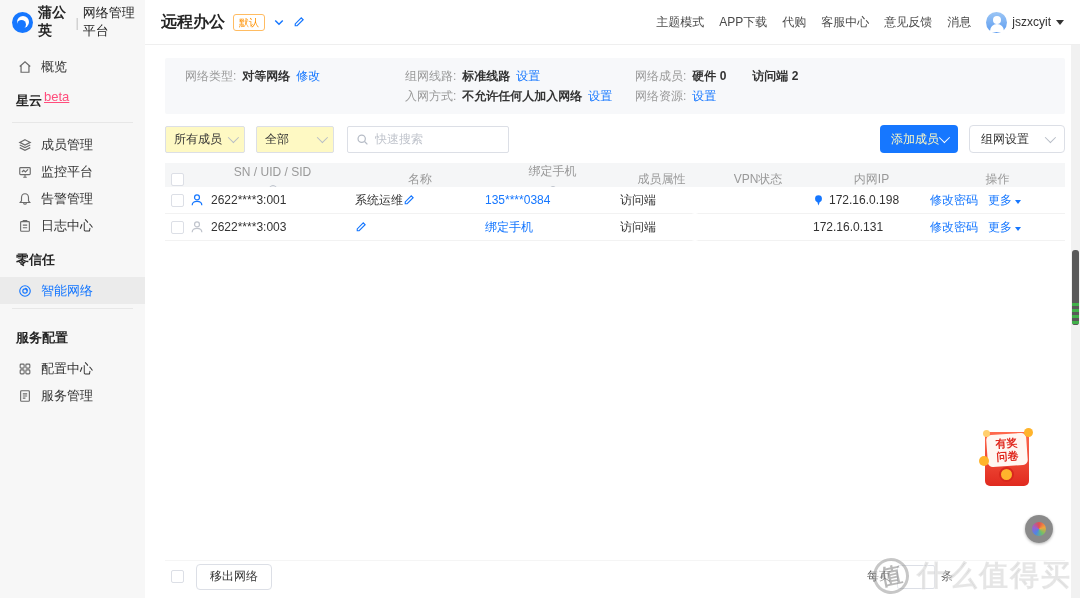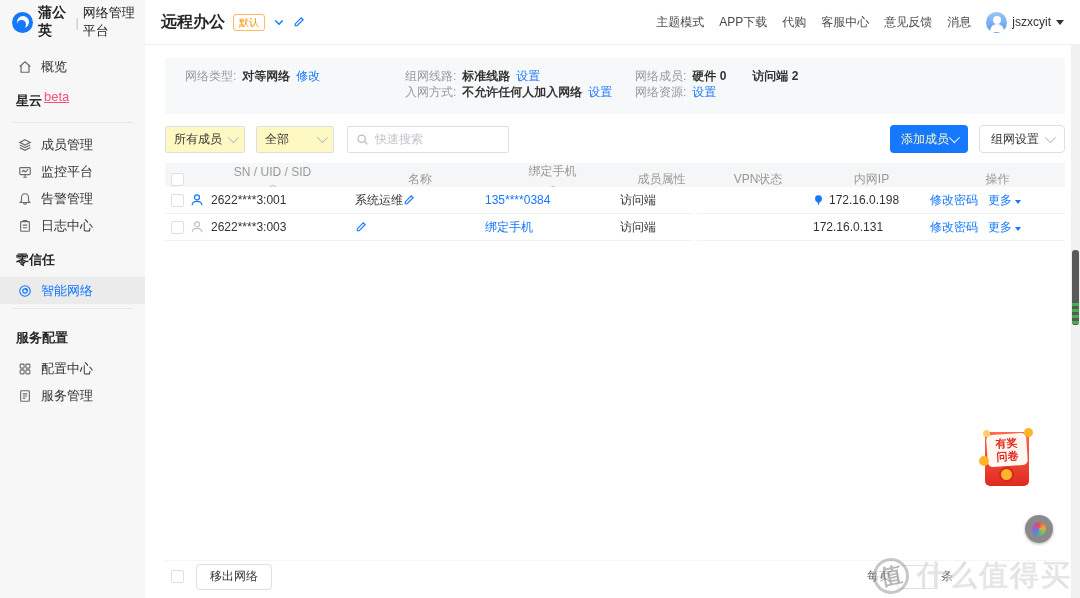--- a/index.html
+++ b/index.html
@@ -34,41 +34,41 @@
   .side-item svg { color:#6b6b6b; }
   .side-item.active { background:#ebebeb; color:#1677ff; }
   .side-item.active svg { color:#1677ff; }
   .side-header { font-size:13px; font-weight:bold; color:#262626; padding:12px 0 8px 16px; display:flex; align-items:flex-start; gap:2px; }
   .side-sup { font-size:13px; color:#ff4d7c; text-decoration:underline; transform:translateY(-3px); font-weight:normal; }
   .side-divider { height:1px; background:#e7e7e7; margin:4px 12px 8px 12px; }
 
   
   .main { position:absolute; left:145px; top:45px; width:935px; height:553px; background:#fff; }
   .info-panel { position:absolute; left:20px; top:13px; width:900px; height:56px; background:#f7f8fa; border-radius:2px; display:flex; padding:10px 0 10px 20px; }
-  .info-col { display:flex; flex-direction:column; justify-content:flex-start; }
+  .info-col { display:flex; flex-direction:column; justify-content:space-between; }
   .info-col.c1 { width:220px; } .info-col.c2 { width:230px; } .info-col.c3 { flex:1; }
   .info-row { display:flex; align-items:center; gap:6px; line-height:16px; }
   .info-label { color:#999; }
   .info-value { color:#333; font-weight:bold; }
   .info-link { color:#1677ff; cursor:pointer; }
   .info-gap { width:14px; }
 
   
   .toolbar { position:absolute; left:20px; top:80px; width:900px; height:28px; display:flex; align-items:center; }
   .select-box { height:27px; border:1px solid #dcdfe6; border-radius:2px; background:#fef9c3; display:flex; align-items:center; justify-content:space-between; padding:0 8px; color:#333; cursor:pointer; }
   .sel-members { width:80px; margin-right:11px; }
   .sel-all { width:78px; margin-right:13px; }
   .chev { width:8px; height:8px; border-right:1.5px solid #b6bcc6; border-bottom:1.5px solid #b6bcc6; transform:rotate(45deg) translateY(-2px); }
   .search-box { width:162px; height:27px; border:1px solid #dcdfe6; border-radius:2px; background:#fff; display:flex; align-items:center; padding:0 8px; gap:6px; }
   .search-box input { border:none; outline:none; width:120px; font-size:12px; color:#333; background:transparent; font-family:inherit; }
   .search-box input::placeholder { color:#c0c4cc; }
   .toolbar-right { margin-left:auto; display:flex; gap:11px; }
   .btn-primary { height:28px; background:#1677ff; color:#fef9c3; border:none; border-radius:4px; padding:0 11px; font-size:12px; display:flex; align-items:center; cursor:pointer; font-family:inherit; }
   .btn-primary .chev { border-color:#fff; }
-  .btn-plain { height:28px; background:#fff; color:#333; border:1px solid #dcdfe6; border-radius:4px; padding:0 11px; font-size:12px; display:flex; align-items:center; gap:6px; cursor:pointer; font-family:inherit; }
+  .btn-plain { height:28px; background:#fff; color:#333; border:1px solid #dcdfe6; border-radius:4px; padding:0 11px; font-size:12px; display:flex; align-items:center; gap:16px; cursor:pointer; font-family:inherit; }
 
   
   .grid-row { display:grid; grid-template-columns:25px 165px 130px 135px 83px 110px 117px 1fr; align-items:center; }
   .table-head { position:absolute; left:20px; top:118px; width:900px; height:24px; background:#f5f6f7; color:#999; }
   .table-head .th { display:flex; align-items:center; gap:4px;flex-direction:column; }
   .t-row { position:absolute; left:20px; width:900px; height:27px; background:#fff; border-bottom:1px solid #f2f2f2; }
   .row1 { top:142px; } .row2 { top:169px; }
   .checkbox { width:13px; height:13px; border:1px solid #dcdfe6; border-radius:2px; background:#fff; cursor:pointer; }
   .sn-cell { display:flex; align-items:center; gap:7px; }
   .link { color:#1677ff; cursor:pointer; }

